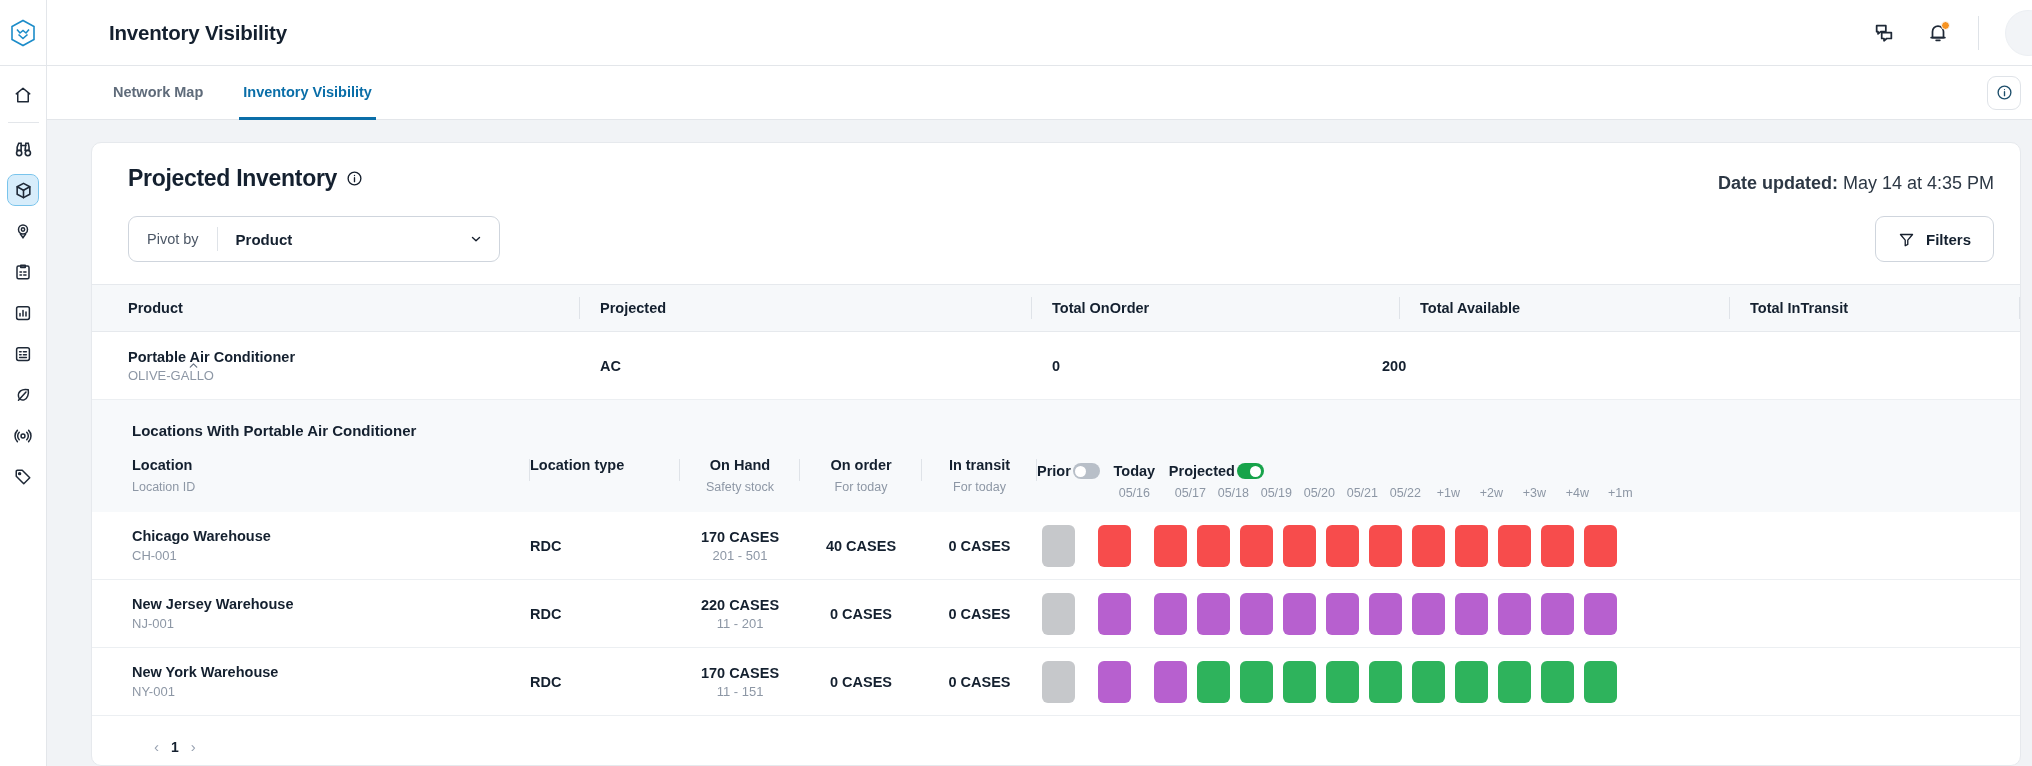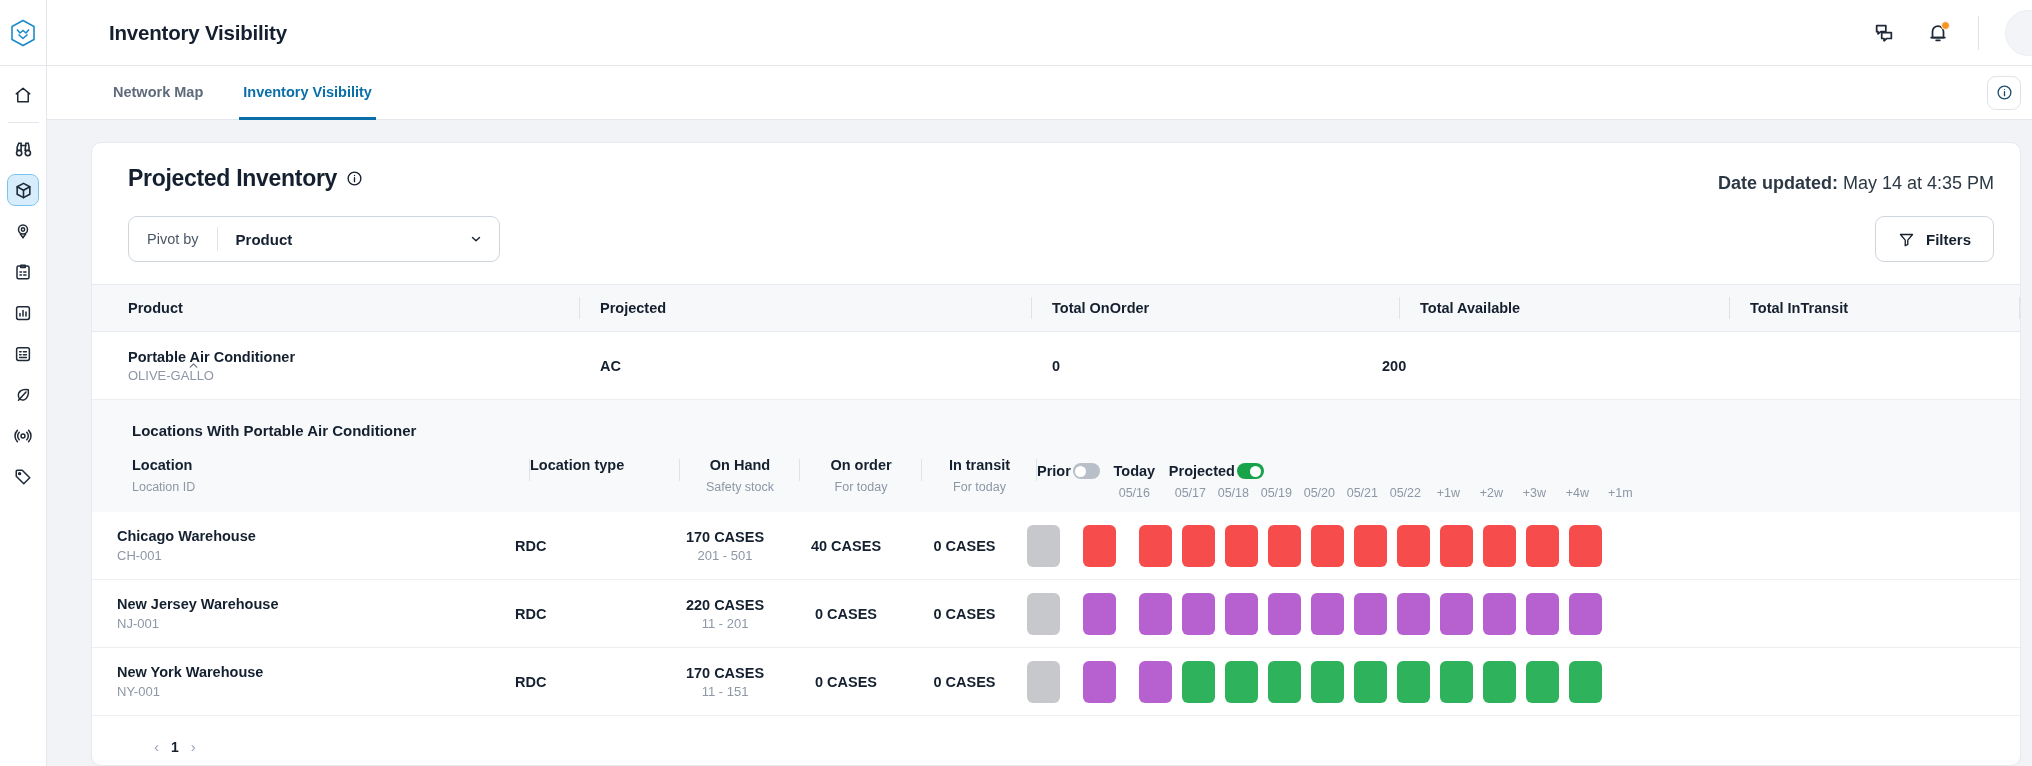--- a/index.html
+++ b/index.html
@@ -180,21 +180,21 @@
   .switch .knob {
     position: absolute; top: 2.5px; width: 11px; height: 11px; border-radius: 50%; background: #fff;
   }
   .switch.off { background: #b8bfc8; }
   .switch.off .knob { left: 2.5px; }
   .switch.on { background: #17a34a; }
   .switch.on .knob { right: 2.5px; }
 
   
   .loc-row {
-    display: flex; align-items: center; height: 68px; padding-left: 25px;
+    display: flex; align-items: center; height: 68px; padding-left: 40px;
     background: #fff; border-bottom: 1px solid #eceff2; position: relative;
   }
   .loc-name { width: 398px; display: flex; flex-direction: column; justify-content: center; }
   .loc-name .nm { font-size: 14.5px; font-weight: 700; color: #14202f; }
   .loc-name .id { font-size: 13px; color: #8d97a5; margin-top: 4px; }
   .loc-type { width: 150px; font-size: 14.5px; font-weight: 700; color: #14202f; }
   .loc-onhand { width: 120px; display: flex; flex-direction: column; align-items: center; }
   .loc-onhand .v { font-size: 14.5px; font-weight: 700; color: #14202f; }
   .loc-onhand .s { font-size: 13px; color: #8d97a5; margin-top: 3px; }
   .loc-num { width: 122px; text-align: center; font-size: 14.5px; font-weight: 700; color: #14202f; }

